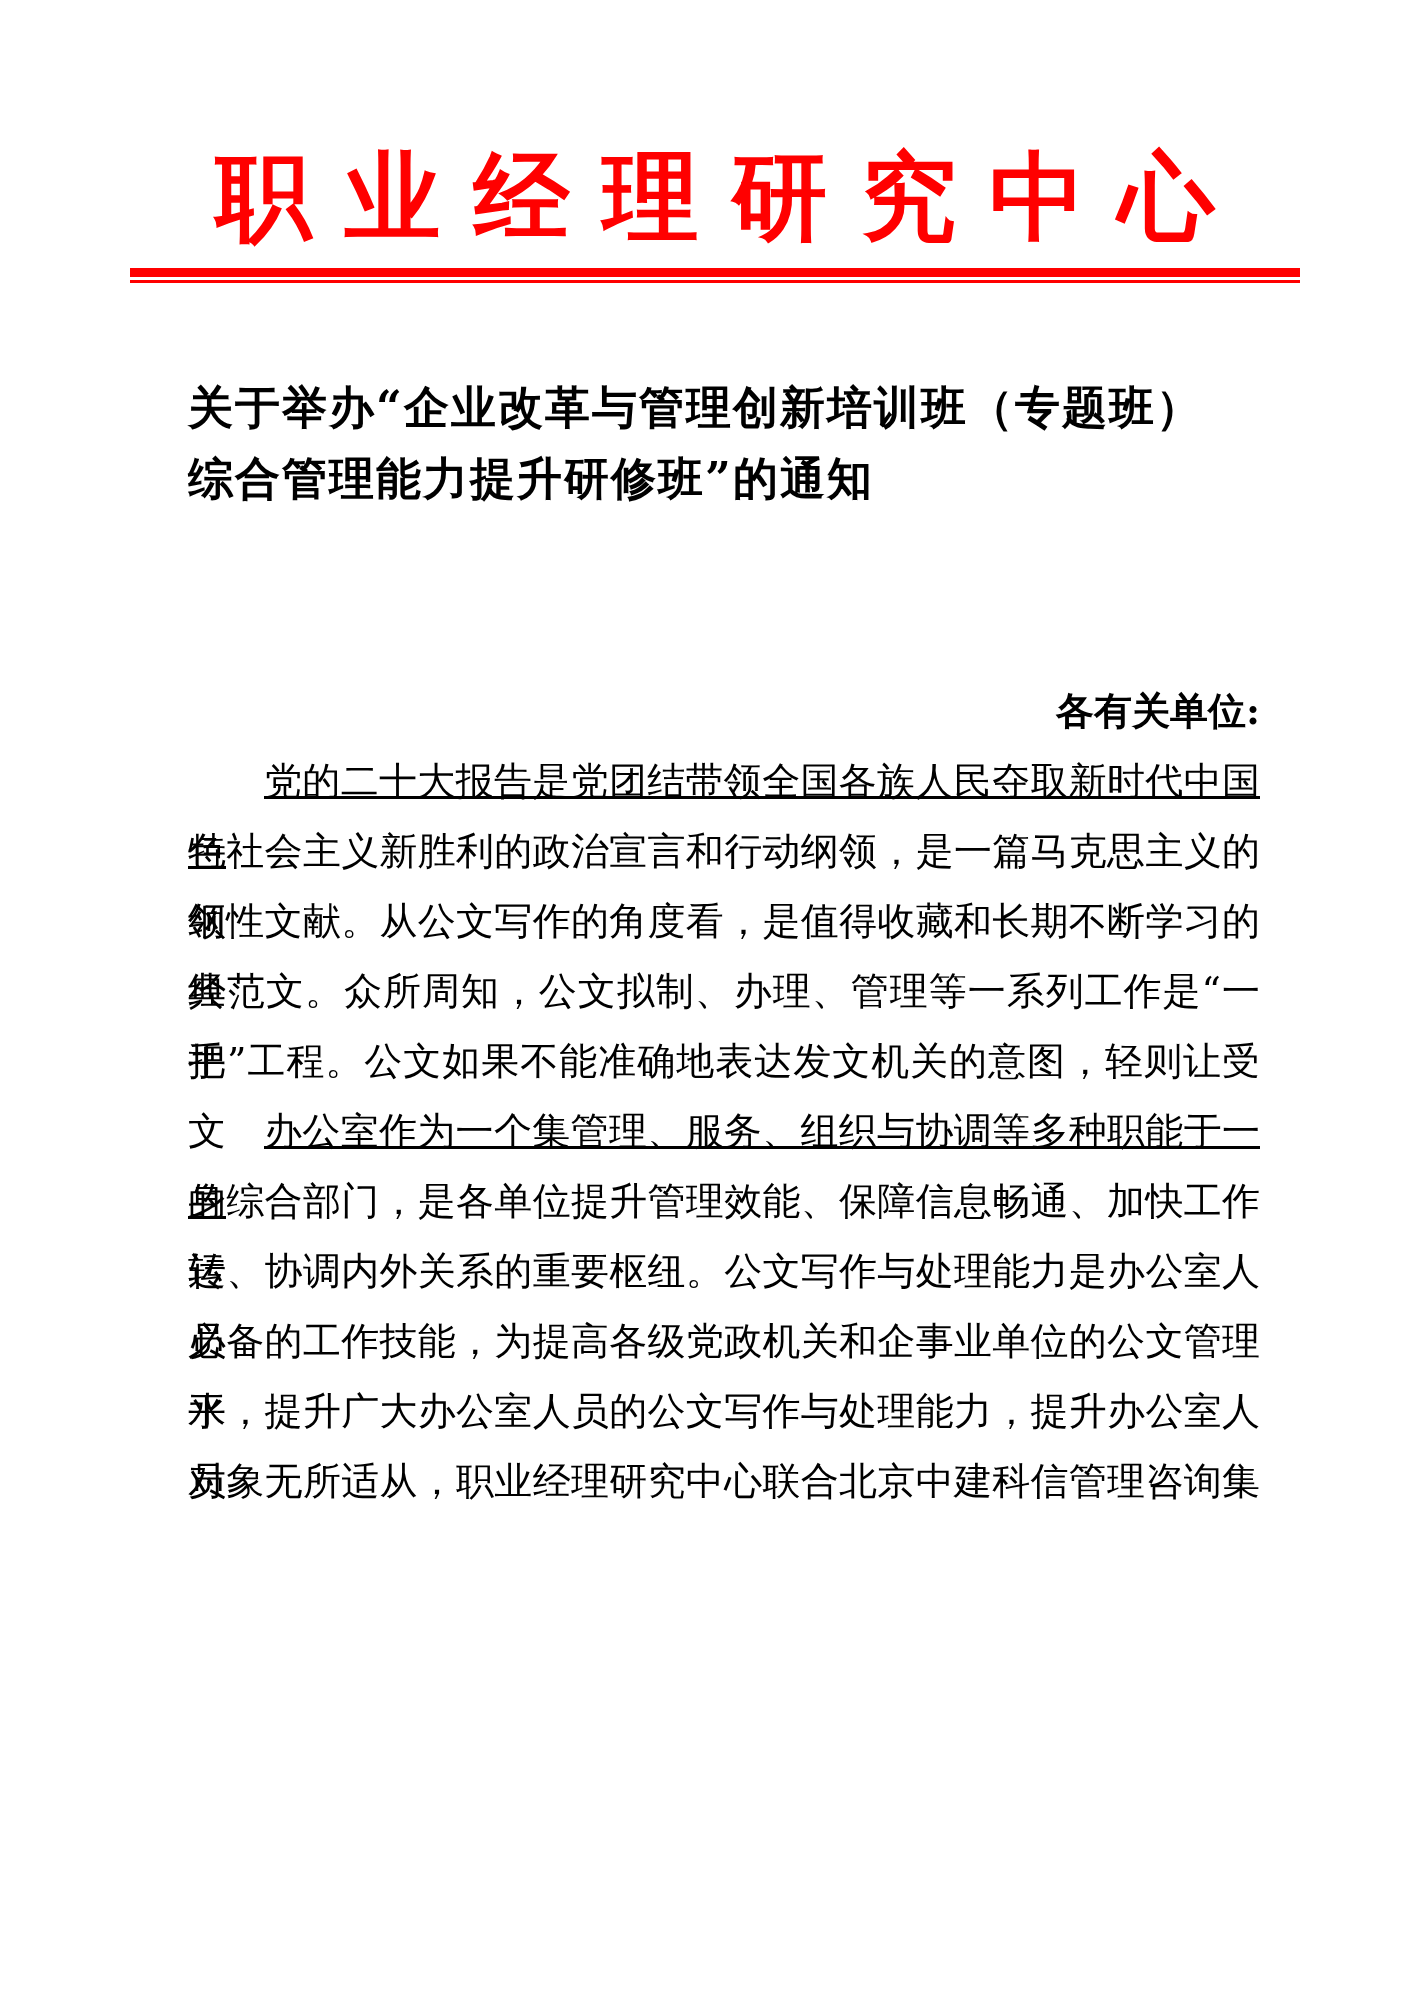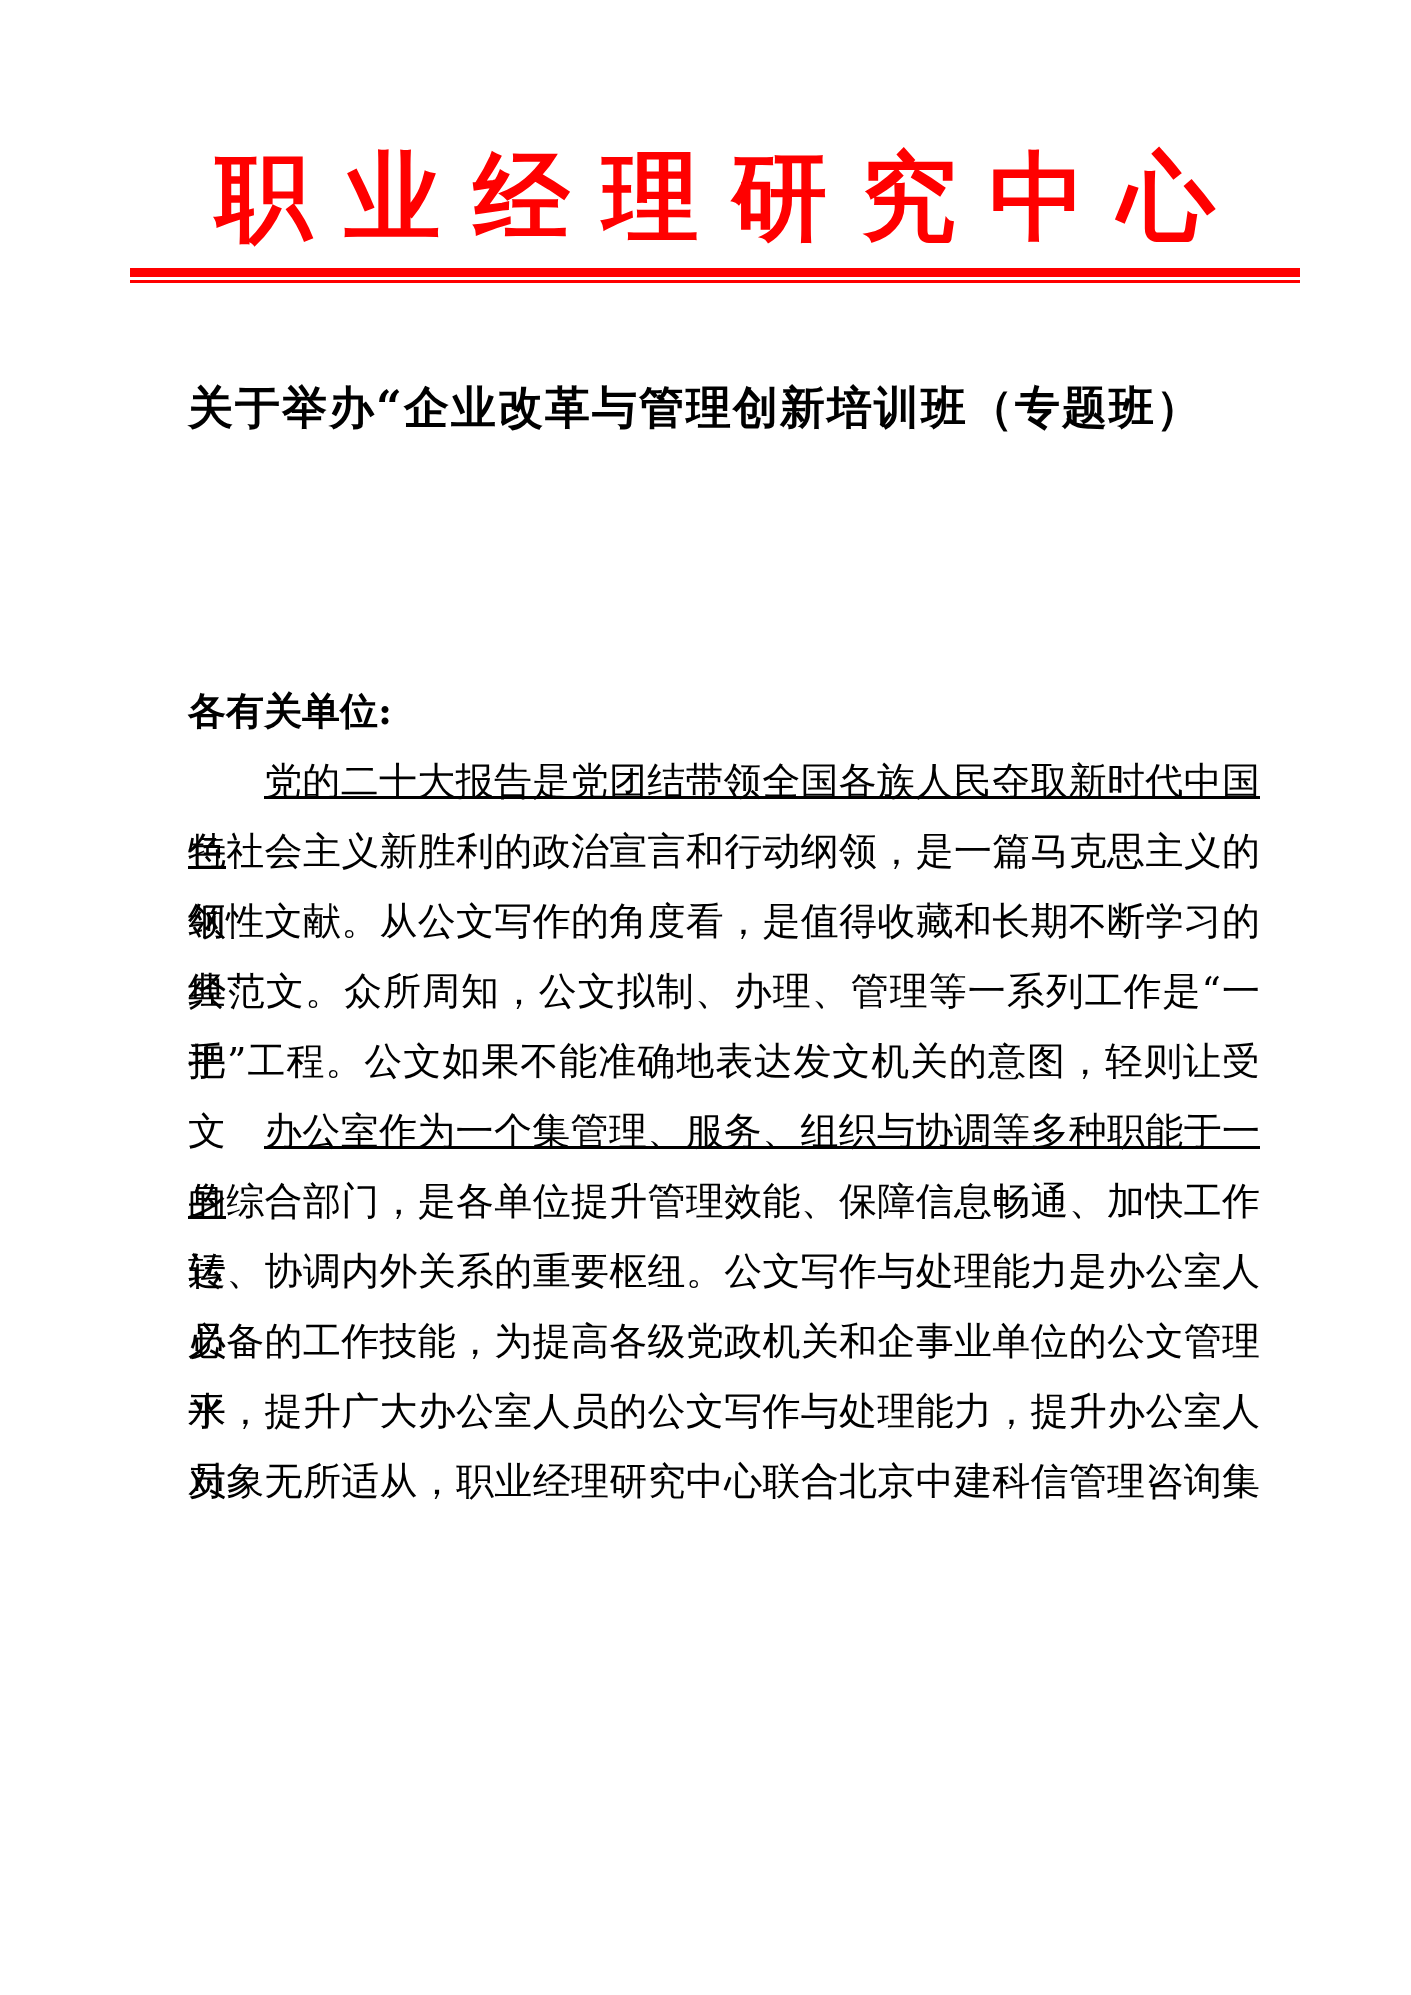--- a/index.html
+++ b/index.html
@@ -61,21 +61,21 @@
     line-height: 70px;
   }
   .line { height: 70px; white-space: nowrap; }
   .stretch {
     white-space: normal;
     text-align: justify;
     text-align-last: justify;
     text-justify: inter-ideograph;
   }
   .indent { text-indent: 2em; text-decoration: underline; }
-  .salutation { font-weight: bold; }
+  .salutation { font-weight: bold; text-align: right; }
   .content strong { font-weight: bold; }
   
   .page-num {
     position: absolute;
     top: 1752px;
     left: 188px;
     width: 1072px;
     text-align: right;
     padding-right: 36px;
     box-sizing: border-box;
@@ -98,20 +98,21 @@
 <body>
 
 <div class="page">
 
   <div class="org-title">职业经理研究中心</div>
 
   <div class="rule-top"></div>
 
   <div class="doc-title">
     <div class="title-line">关于举办“企业改革与管理创新培训班（专题班）</div>
+    <div class="title-line">综合管理能力提升研修班”的通知</div>
   </div>
 
   <div class="content">
     <div class="line salutation">各有关单位:</div>
 
     <div class="line stretch indent">党的二十大报告是党团结带领全国各族人民夺取新时代中国特</div>
     <div class="line stretch">色社会主义新胜利的政治宣言和行动纲领，是一篇马克思主义的纲</div>
     <div class="line stretch">领性文献。从公文写作的角度看，是值得收藏和长期不断学习的经</div>
     <div class="line stretch">典范文。众所周知，公文拟制、办理、管理等一系列工作是“一把</div>
     <div class="line stretch">手”工程。公文如果不能准确地表达发文机关的意图，轻则让受文</div>

